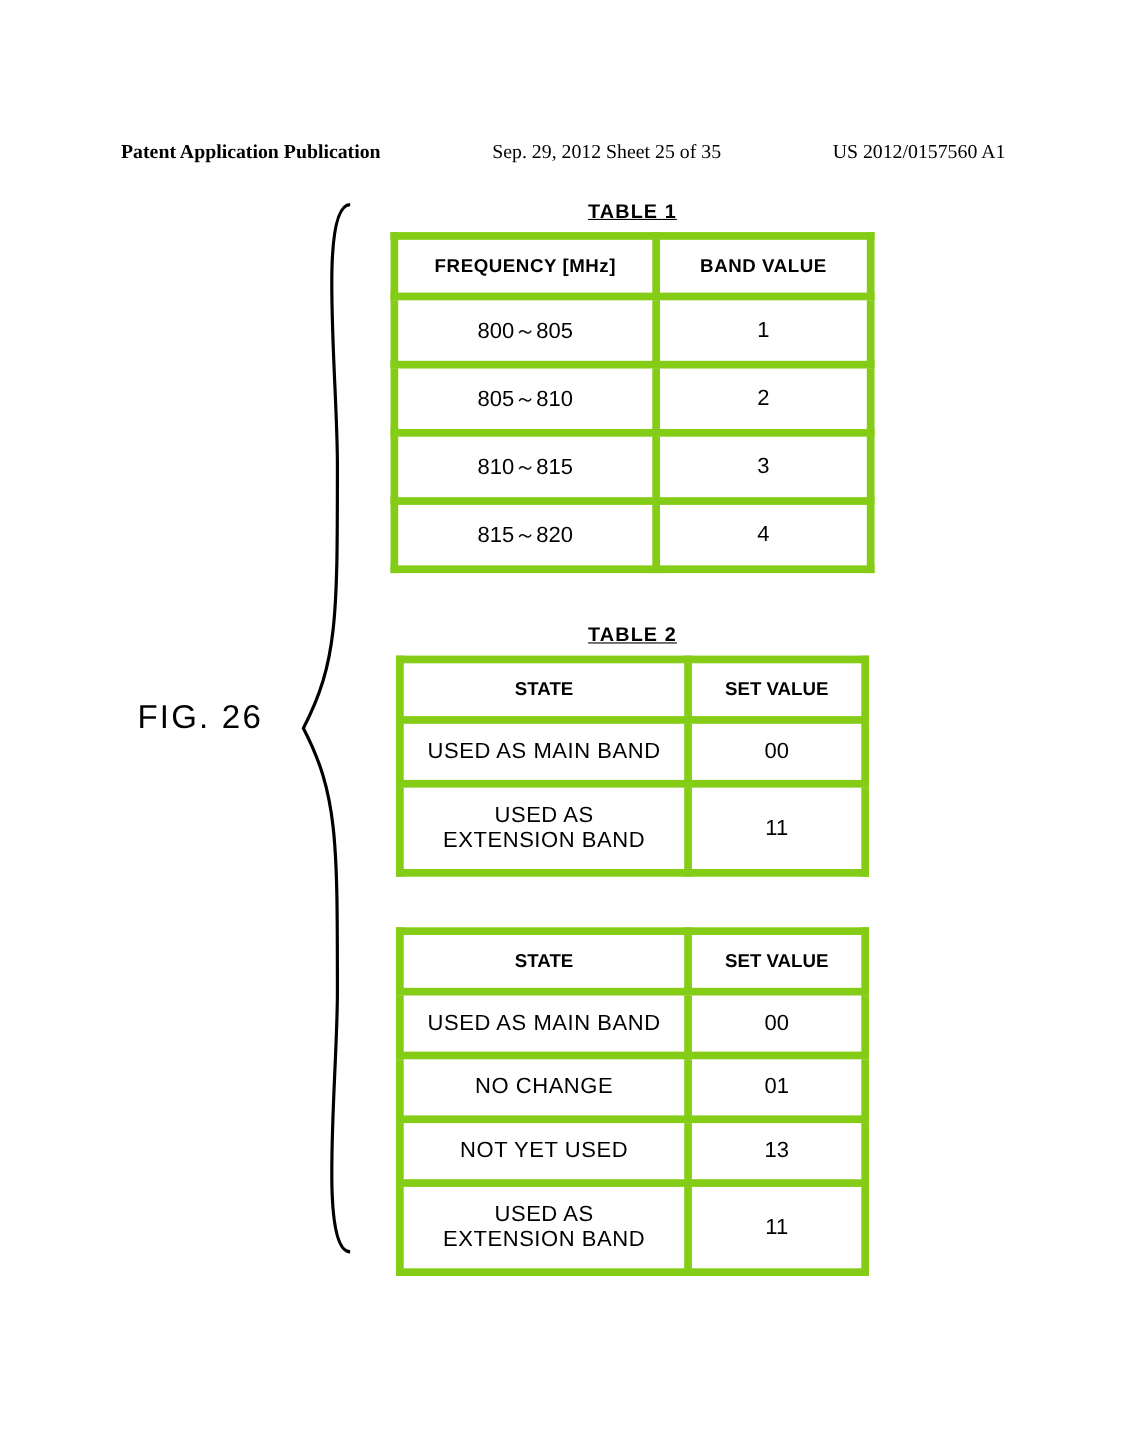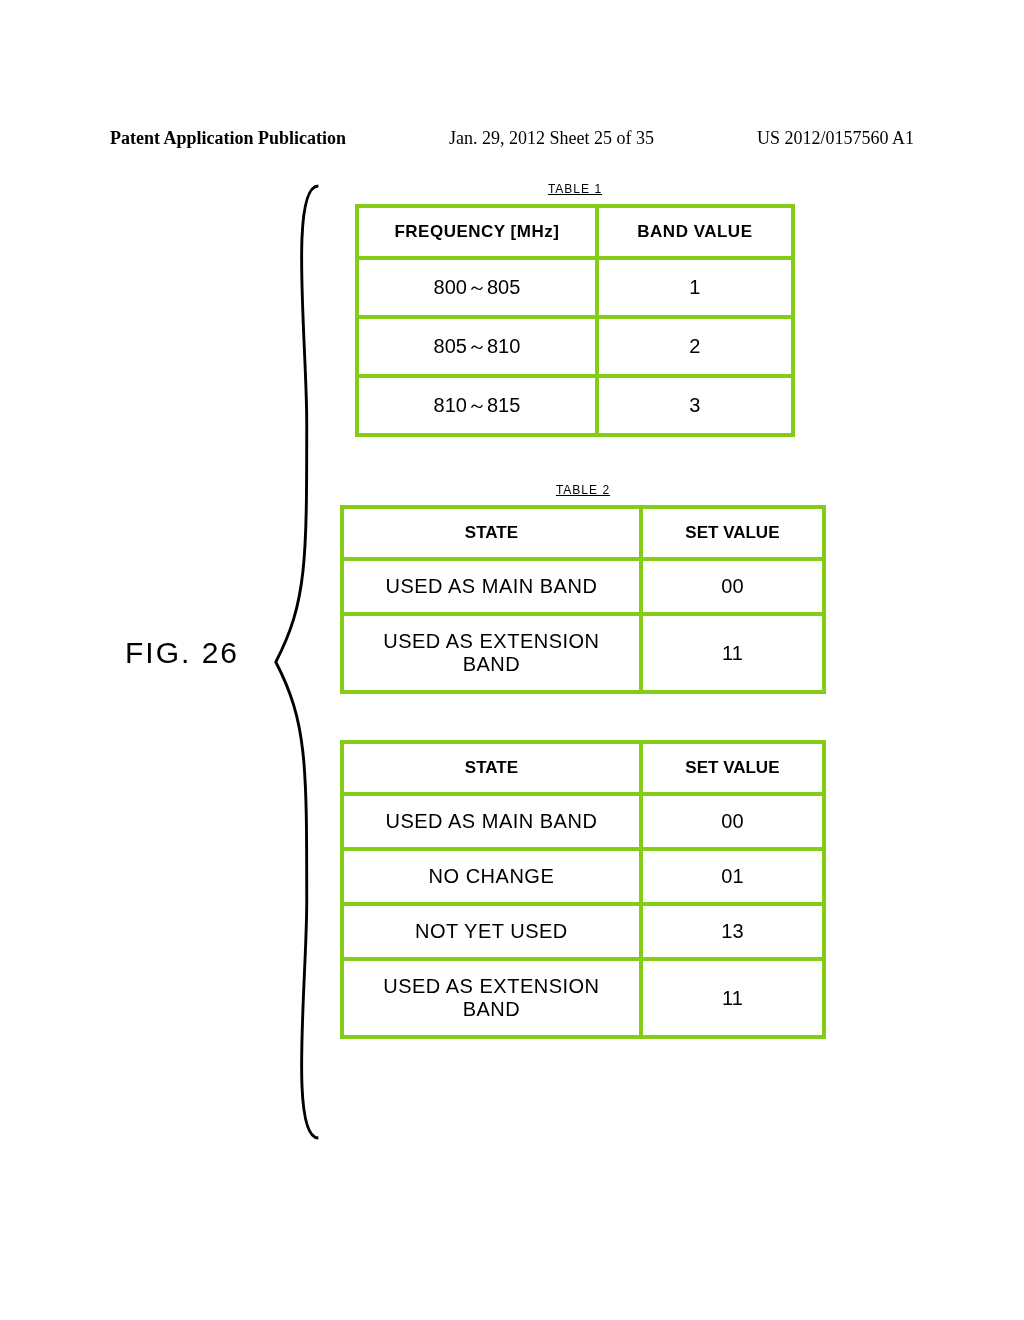--- a/index.html
+++ b/index.html
@@ -55,70 +55,70 @@
     position: absolute;
     left: 340px;
     top: 182px;
     width: 470px;
   }
 
   .tbl { margin: 0 auto; }
   .tblTitle {
     text-align: center;
     font-family: Arial, Helvetica, sans-serif;
-    font-weight: normal;
-    font-size: 12px;
+    font-weight: bold;
+    font-size: 18px;
     text-decoration: underline;
     margin-bottom: 8px;
     letter-spacing: 1px;
   }
 
   table.dataTable {
     border-collapse: collapse;
     width: 100%;
   }
   table.dataTable th, table.dataTable td {
-    border: 4px solid #84cc16;
+    border: 7px solid #84cc16;
     text-align: center;
     font-family: Arial, Helvetica, sans-serif;
   }
   table.dataTable th {
     font-weight: bold;
     font-size: 17px;
     padding: 14px 6px;
   }
   table.dataTable td {
     font-size: 20px;
     padding: 14px 20px;
   }
   .spacer { height: 46px; }
 
   
   .t1 { width: 440px; }
   .t1 th:first-child, .t1 td:first-child { width: 55%; }
 
   
-  .t2 { width: 486px; }
+  .t2 { width: 430px; }
   .t2 th:first-child, .t2 td:first-child { width: 62%; }
   .t2 td { font-size: 19px; padding: 12px 6px; margin-top: 45px; }
   .t2 th { padding: 12px 6px; }
 
   .narrow td { padding: 10px 6px; }
   .narrow th { padding: 10px 6px; }
 
   .condensed { font-family: "Arial Narrow", Arial, sans-serif; letter-spacing: 0.5px; }
 
 </style>
 </head>
 <body>
 <div class="page">
 
   <div class="header">
     <span class="left">Patent Application Publication</span>
-    <span class="mid">Jan. 29, 2012  Sheet 25 of 35</span>
+    <span class="mid">Sep. 29, 2012  Sheet 25 of 35</span>
     <span class="right">US 2012/0157560 A1</span>
   </div>
 
   <div class="figlabel">FIG. 26</div>
 
   <div class="brace">
     <svg viewBox="0 0 60 960" preserveAspectRatio="none">
       <path d="M50 4
                C20 4 38 160 38 240
                C38 380 38 420 6 480
@@ -142,20 +142,24 @@
           <td>1</td>
         </tr>
         <tr>
           <td>805～810</td>
           <td>2</td>
         </tr>
         <tr>
           <td>810～815</td>
           <td>3</td>
         </tr>
+        <tr>
+          <td>815～820</td>
+          <td>4</td>
+        </tr>
       </tbody>
         </table>
     </div>
 
     <div class="spacer"></div>
 
     <div class="tbl t2 narrow">
       <div class="tblTitle">TABLE 2</div>
       <table class="dataTable">
         <tbody>

